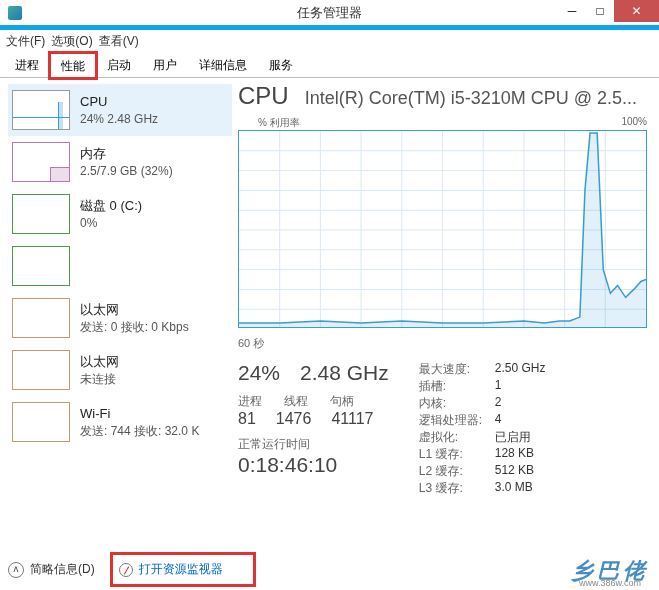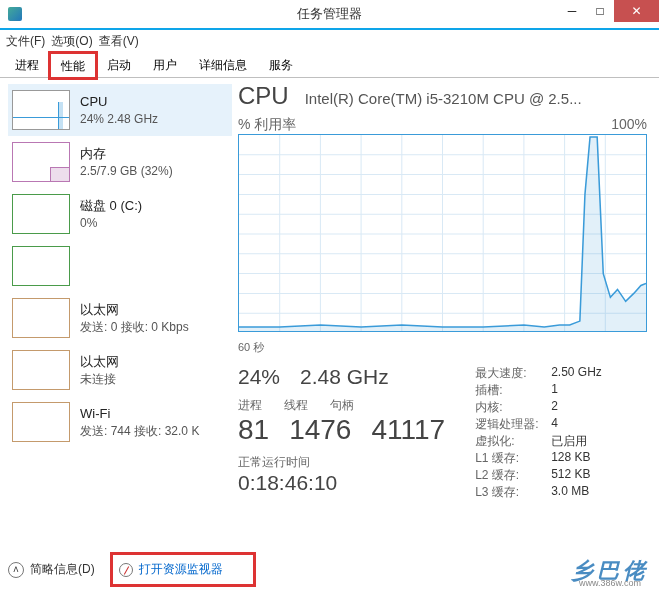--- a/index.html
+++ b/index.html
@@ -1,18 +1,18 @@
 <!DOCTYPE html>
 <html><head>
 <meta charset="utf-8">
 <style>
 * { margin: 0; padding: 0; box-sizing: border-box; font-family: "Microsoft YaHei", "Segoe UI", sans-serif; }
 body { background: #fff; width: 659px; height: 590px; position: relative; overflow: hidden; }
 
-.title-bar { height: 30px; display: flex; align-items: center; border-bottom: 2px solid #0ea5e9; position: relative; }
+.title-bar { height: 30px; display: flex; align-items: center; border-bottom: 5px solid #0ea5e9; position: relative; }
 .title-bar .title { position: absolute; left: 50%; transform: translateX(-50%); font-size: 13px; color: #333; }
 .win-controls { position: absolute; right: 0; top: 0; display: flex; height: 22px; }
 .win-btn { width: 28px; height: 22px; display: flex; align-items: center; justify-content: center; font-size: 12px; }
 .win-close { background: #c75050; color: #fff; width: 45px; }
 .app-icon { width: 14px; height: 14px; margin-left: 8px; background: linear-gradient(135deg,#4a9,#27b); border-radius: 2px; }
 
 .menu-bar { height: 22px; display: flex; align-items: center; padding: 0 6px; font-size: 12px; color: #333; gap: 6px; }
 
 .tab-bar { height: 26px; display: flex; align-items: flex-end; padding: 0 4px; border-bottom: 1px solid #bfbfbf; font-size: 12px; }
 .tab { padding: 4px 10px 3px; border: 1px solid transparent; border-bottom: none; cursor: default; }
@@ -31,32 +31,32 @@
 .thumb.mem::after { content:""; position:absolute; bottom:0; right:0; width:32%; height:35%; background:rgba(185,119,179,.25); border:1px solid #b977b3; border-bottom:none; border-right:none; }
 .thumb.disk { border-color:#4a9b4a; }
 .thumb.eth { border-color:#c49a6c; }
 .side-text { font-size: 12px; line-height: 1.35; }
 .side-text .t1 { font-size: 13px; color: #222; }
 .side-text .t2 { color: #555; }
 
 .main { flex: 1; padding: 4px 12px 0 6px; overflow: hidden; }
 .hdr { display: flex; align-items: baseline; gap: 16px; margin-bottom: 6px; }
 .hdr .big { font-size: 24px; color: #444; }
-.hdr .sub { font-size: 15px; color: #555; flex:1; white-space: nowrap; overflow: hidden; text-overflow: ellipsis; }
+.hdr .sub { font-size: 18px; color: #555; flex:1; white-space: nowrap; overflow: hidden; text-overflow: ellipsis; }
 
 .chart-wrap { position: relative; }
-.chart-top { display:flex; justify-content:space-between; font-size:14px; color:#666; }
+.chart-top { display:flex; justify-content:space-between; font-size:10px; color:#666;margin-left:20px; }
 .chart { height: 198px; border: 1px solid #3a9bd9; background: #fff; position: relative; overflow: hidden; }
 .chart svg { position:absolute; inset:0; width:100%; height:100%; }
 .chart-bot { font-size:11px; color:#666; margin-top:8px; }
 
 .stats { display: flex; gap: 30px; margin-top: 10px; font-size: 12px; }
 .stats-col1 .row-lbls { display:flex; gap:22px; color:#666; }
 .stats-col1 .row-vals { display:flex; gap:20px; font-size:21px; color:#444; margin-bottom:8px; }
-.stats-col1 .row-vals.sm { font-size:28px; gap:20px; }
+.stats-col1 .row-vals.sm { font-size:16px; gap:20px; }
 .uptime-l { color:#666; margin-top:4px; }
 .uptime-v { font-size:21px; color:#444; }
 .stats-col2 { font-size:12px; }
 .stats-col2 .kv { display:flex; }
 .stats-col2 .k { width:76px; color:#666; }
 .stats-col2 .v { color:#333; }
 
 .footer { position:absolute; bottom:6px; left:8px; right:8px; display:flex; align-items:center; gap:18px; font-size:12px; }
 .collapse { display:flex; align-items:center; gap:6px; color:#333; }
 .circ { width:16px; height:16px; border:1px solid #777; border-radius:50%; display:flex; align-items:center; justify-content:center; font-size:10px; }

